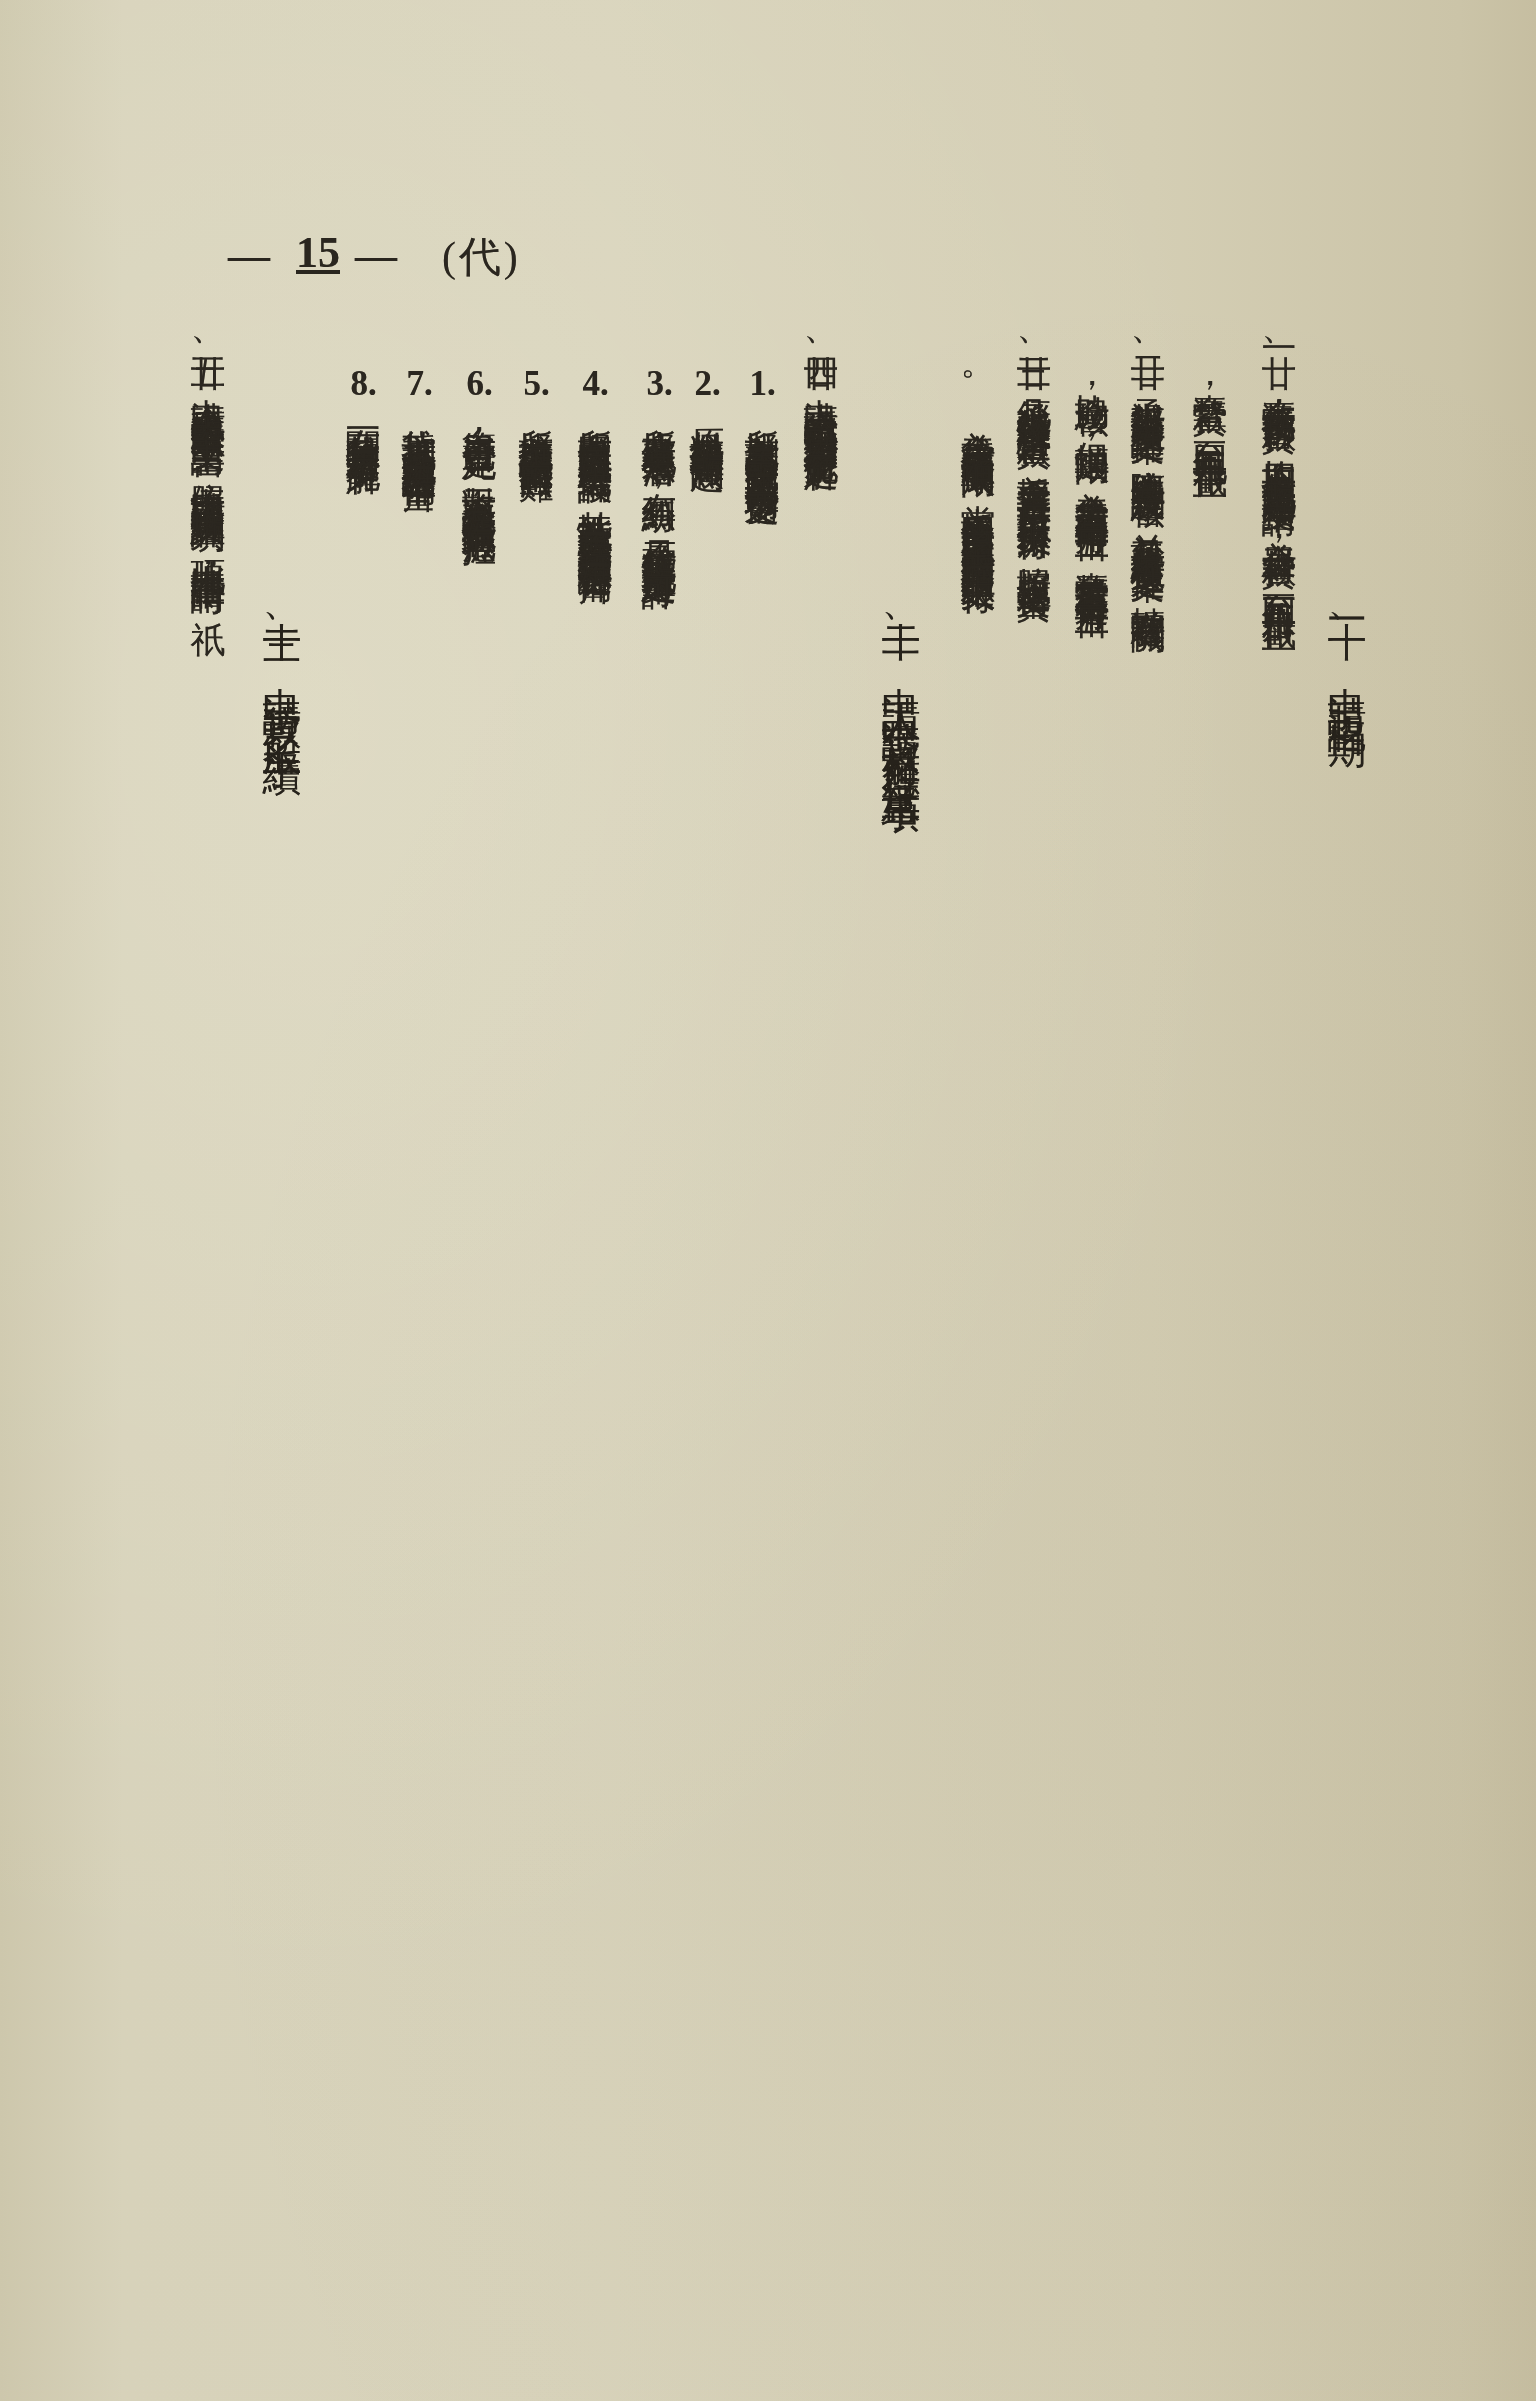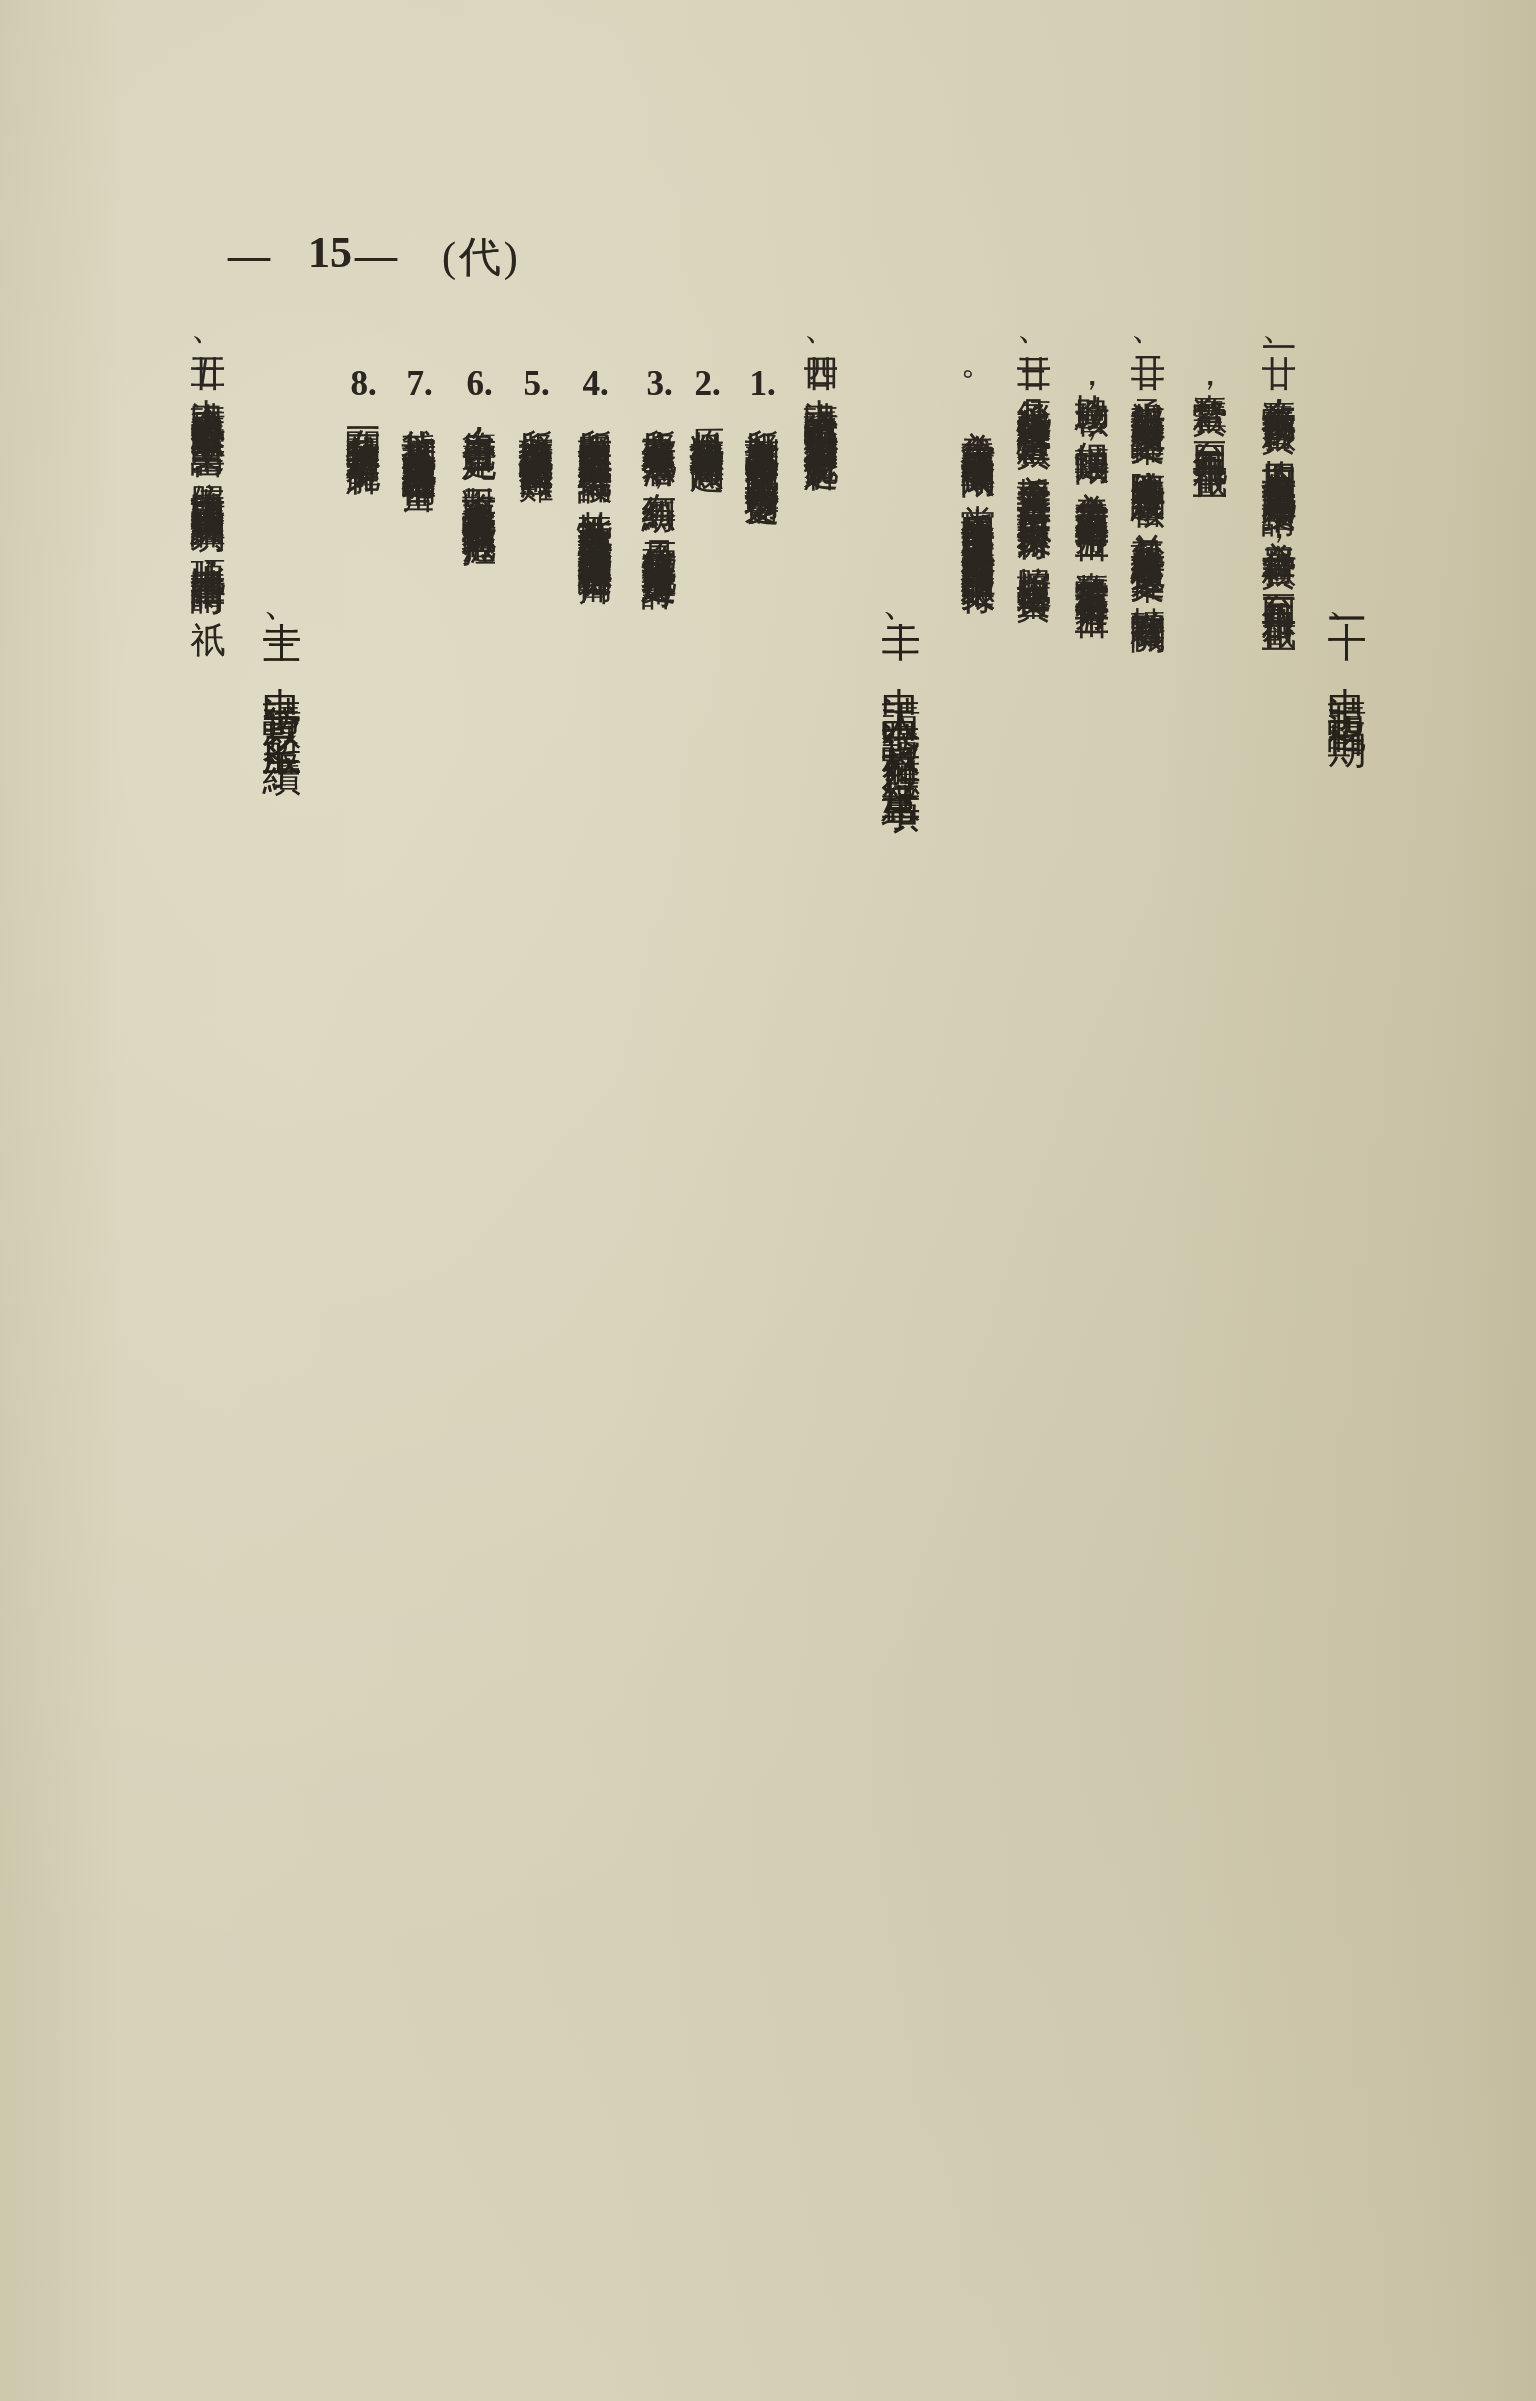--- a/index.html
+++ b/index.html
@@ -52,21 +52,21 @@
     .hdr-dash { font-size: 42px; font-weight: bold; top: 234px; }
     .hdr-num { font-size: 44px; font-weight: bold; top: 232px; }
     .hdr-marker { font-size: 42px; top: 236px; letter-spacing: 2.9px; }
   </style>
 </head>
 <body>
 
 <div class="page">
 
   <span class="hdr hdr-dash" style="left:228px;">—</span>
-  <span class="hdr hdr-num" style="left:308px;">15</span>
+  <span class="hdr hdr-num" style="left:296px;text-decoration:underline;">15</span>
   <span class="hdr hdr-dash" style="left:355px;">—</span>
   <span class="hdr hdr-marker" style="left:442px;">(代)</span>
 
   <div class="col heading-col" style="left:1328px;">十一、申請起訖日期</div>
 
   <div class="col body-col" style="left:1261px;">
     <span>廿一、</span><span>臺幣美金兩部份貸款，均自四十五年七月九日起開始接受申請，美金器材貸款，至同年八月卅一日截止。</span>
   </div>
   <div class="col body-col cont" style="left:1192px;">臺幣貸款，至同年九月三十日截止。</div>
 

